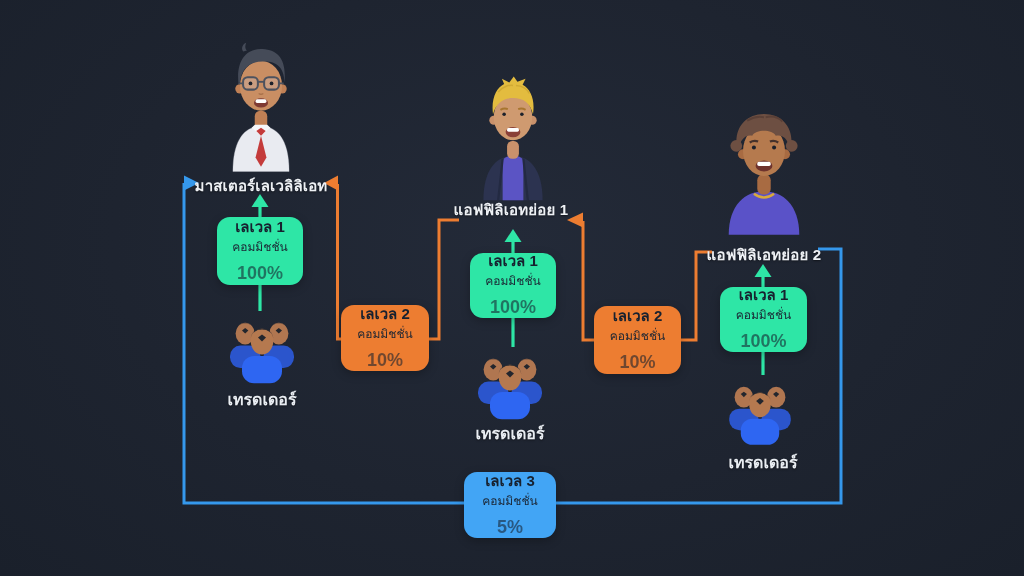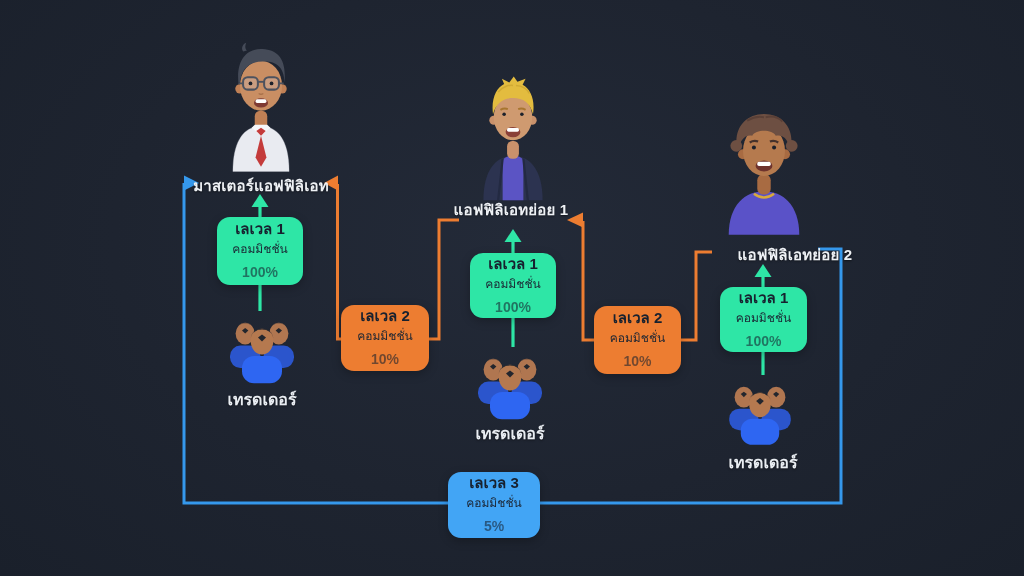--- a/index.html
+++ b/index.html
@@ -13,21 +13,21 @@
   
   #connectors{position:absolute;left:0;top:0;width:1024px;height:576px;}
   
   .combox{
     position:absolute;border-radius:13px;display:flex;flex-direction:column;
     align-items:center;justify-content:center;text-align:center;line-height:1.25;
     box-shadow:0 3px 10px rgba(0,0,0,0.25);
   }
   .combox .t{font-size:15px;font-weight:bold;color:#17212f;}
   .combox .s{font-size:12px;font-weight:normal;color:#1b2533;margin-top:3px;}
-  .combox .v{font-size:14px;font-weight:bold;color:rgba(23,33,47,0.58);margin-top:7px;}
+  .combox .v{font-size:18px;font-weight:bold;color:rgba(23,33,47,0.58);margin-top:7px;}
   .green{background:#2ee6a6;}
   .orange{background:#ed7d31;}
   .blue{background:#42a5f5;}
   
   .nodelabel{
     position:absolute;transform:translateX(-50%);white-space:nowrap;
     font-size:15px;font-weight:bold;color:#eef1f5;letter-spacing:0.2px;
     text-shadow:0 1px 2px rgba(0,0,0,0.5);
   }
   .traderlabel{
@@ -205,27 +205,27 @@
     <div class="s">คอมมิชชั่น</div>
     <div class="v">10%</div>
   </div>
 
   <div class="combox orange" style="left:594px;top:306px;width:87px;height:68px;">
     <div class="t">เลเวล 2</div>
     <div class="s">คอมมิชชั่น</div>
     <div class="v">10%</div>
   </div>
 
-  <div class="combox blue" style="left:448px;top:472px;width:92px;height:66px;">
+  <div class="combox blue" style="left:464px;top:472px;width:92px;height:66px;">
     <div class="t">เลเวล 3</div>
     <div class="s">คอมมิชชั่น</div>
     <div class="v">5%</div>
   </div>
 
-  <div class="nodelabel" style="left:261px;top:174px;">มาสเตอร์แอฟฟิลิเอท</div>
+  <div class="nodelabel" style="left:261px;top:174px;">มาสเตอร์เลเวลิลิเอท</div>
   <div class="nodelabel" style="left:511px;top:198px;">แอฟฟิลิเอทย่อย 1</div>
-  <div class="nodelabel" style="left:795px;top:243px;">แอฟฟิลิเอทย่อย 2</div>
+  <div class="nodelabel" style="left:764px;top:243px;">แอฟฟิลิเอทย่อย 2</div>
 
   <div class="traderlabel" style="left:262px;top:387px;">เทรดเดอร์</div>
   <div class="traderlabel" style="left:510px;top:421px;">เทรดเดอร์</div>
   <div class="traderlabel" style="left:763px;top:450px;">เทรดเดอร์</div>
 
 </div>
 
 </body></html>

